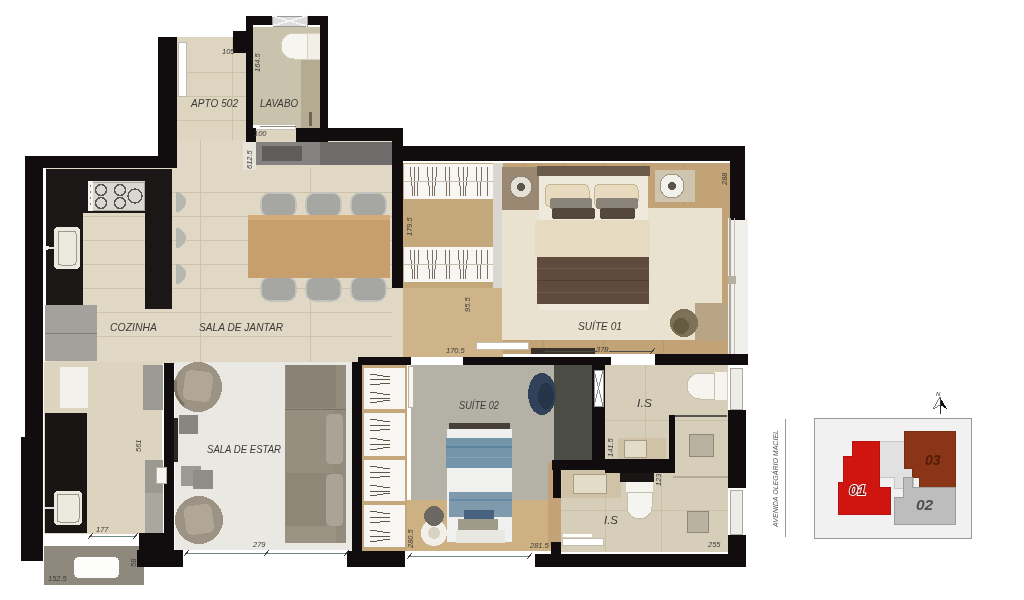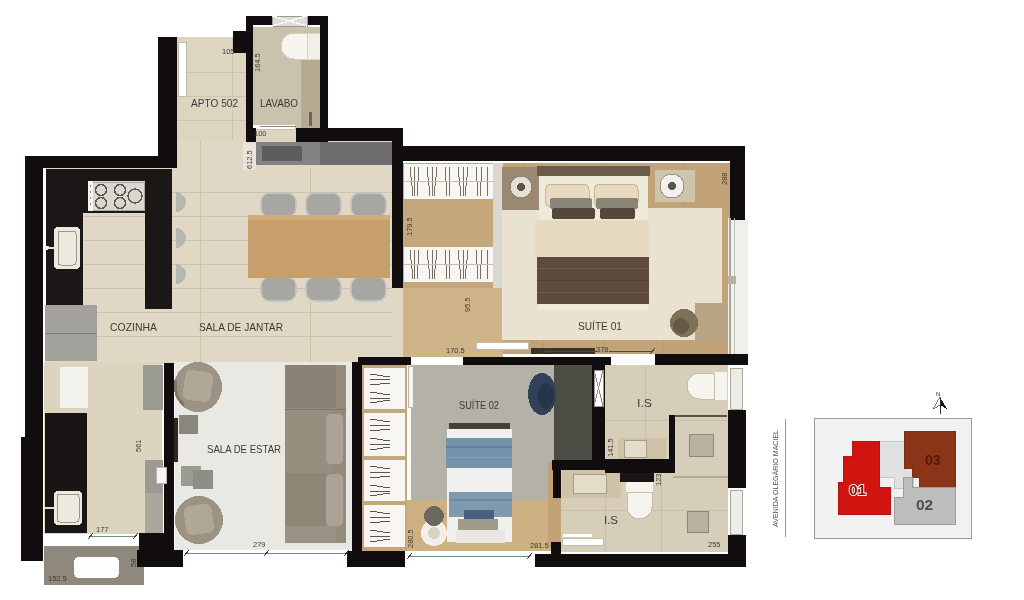--- a/index.html
+++ b/index.html
@@ -1,17 +1,17 @@
 <!DOCTYPE html>
 <html><head>
 <meta charset="utf-8">
 <style>
   html,body{margin:0;padding:0;background:#ffffff;}
   #c{position:relative;width:1024px;height:600px;overflow:hidden;background:#fef9c3;
-     font-family:"Liberation Sans", sans-serif;}
+     font-family:"Liberation Sans", sans-serif;font-style:italic;}
   svg{display:block}
   text{font-family:"Liberation Sans", sans-serif;}
 </style>
 </head>
 <body>
 <div id="c">
 <svg width="1024" height="600" viewBox="0 0 1024 600" shape-rendering="crispEdges" text-rendering="optimizeLegibility">
 <rect x="0" y="0" width="1024" height="600" fill="#ffffff"></rect>
 
 <g>

